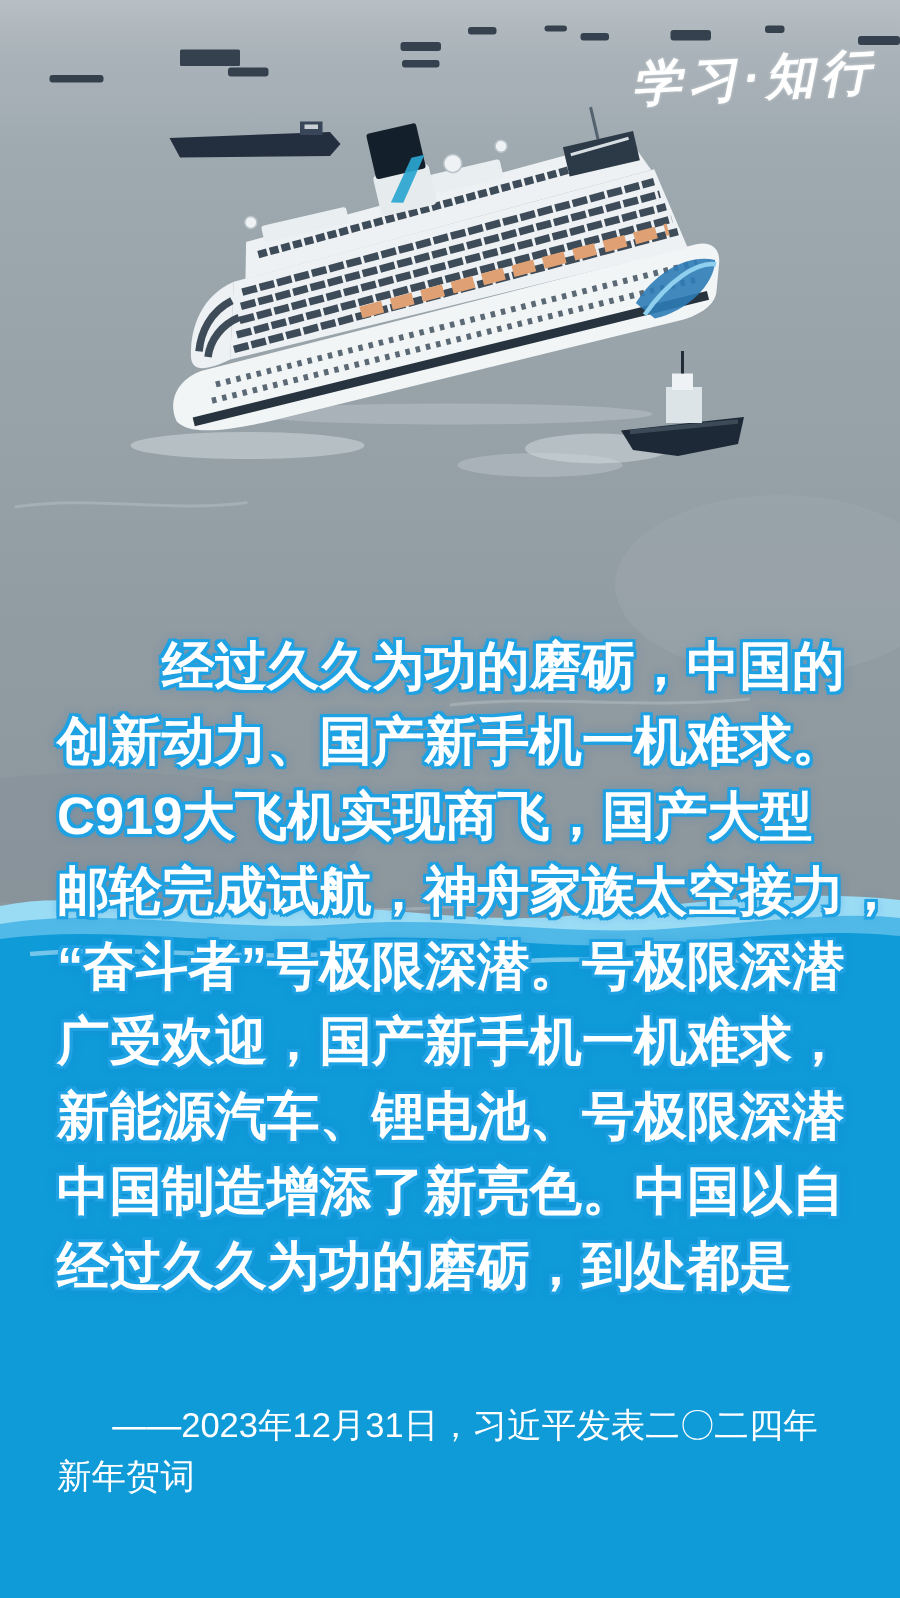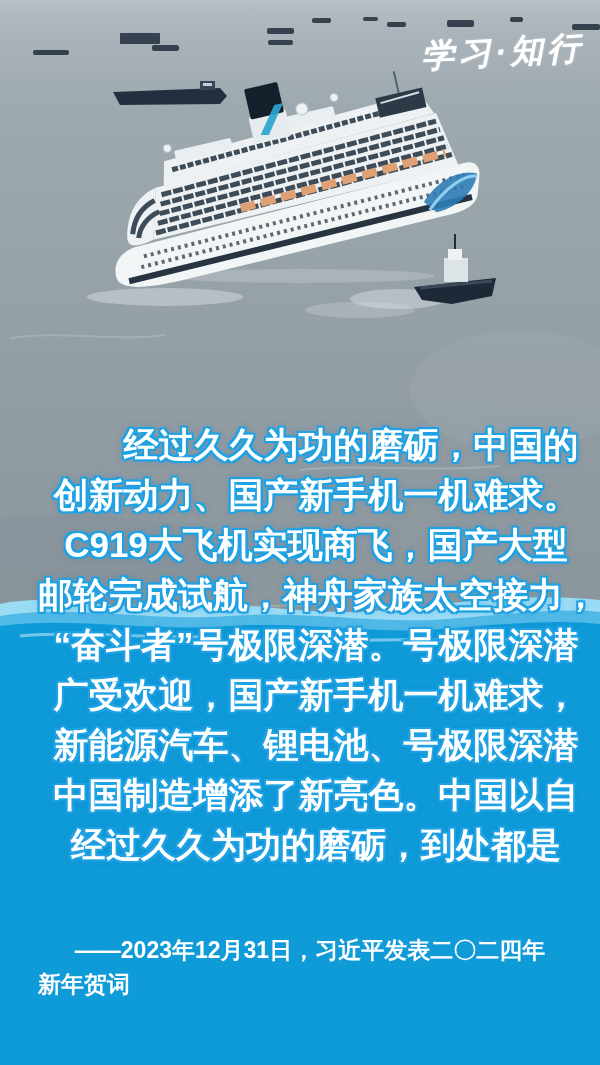--- a/index.html
+++ b/index.html
@@ -48,27 +48,26 @@
     color:#fff;font-size:35px;line-height:50px;font-weight:900;
   }
   .quote .line{
     white-space:nowrap;
     text-shadow:
       2px 0 0 var(--outline-blue,#1fa2e3), -2px 0 0 var(--outline-blue,#1fa2e3),
       0 2px 0 var(--outline-blue,#1fa2e3), 0 -2px 0 var(--outline-blue,#1fa2e3),
       2px 2px 0 var(--outline-blue,#1fa2e3), -2px -2px 0 var(--outline-blue,#1fa2e3),
       2px -2px 0 var(--outline-blue,#1fa2e3), -2px 2px 0 var(--outline-blue,#1fa2e3),
       0 0 7px rgba(25,130,205,.55);
-    text-align: center;
   }
   .quote .line.indent{text-indent:2em;}
   
   .attribution{
     position:absolute;top:933px;left:38px;right:14px;z-index:4;
-    color:#fff;font-size:23px;line-height:34px;font-weight:700;
+    color:#fff;font-size:23px;line-height:34px;font-weight:400;
   }
   .attribution .attr-line{white-space:nowrap;}
   .attribution .attr-line.indent{text-indent:1.6em;}
 </style>
 </head>
 <body>
 
 <div class="poster">
 
   <div class="photo">

